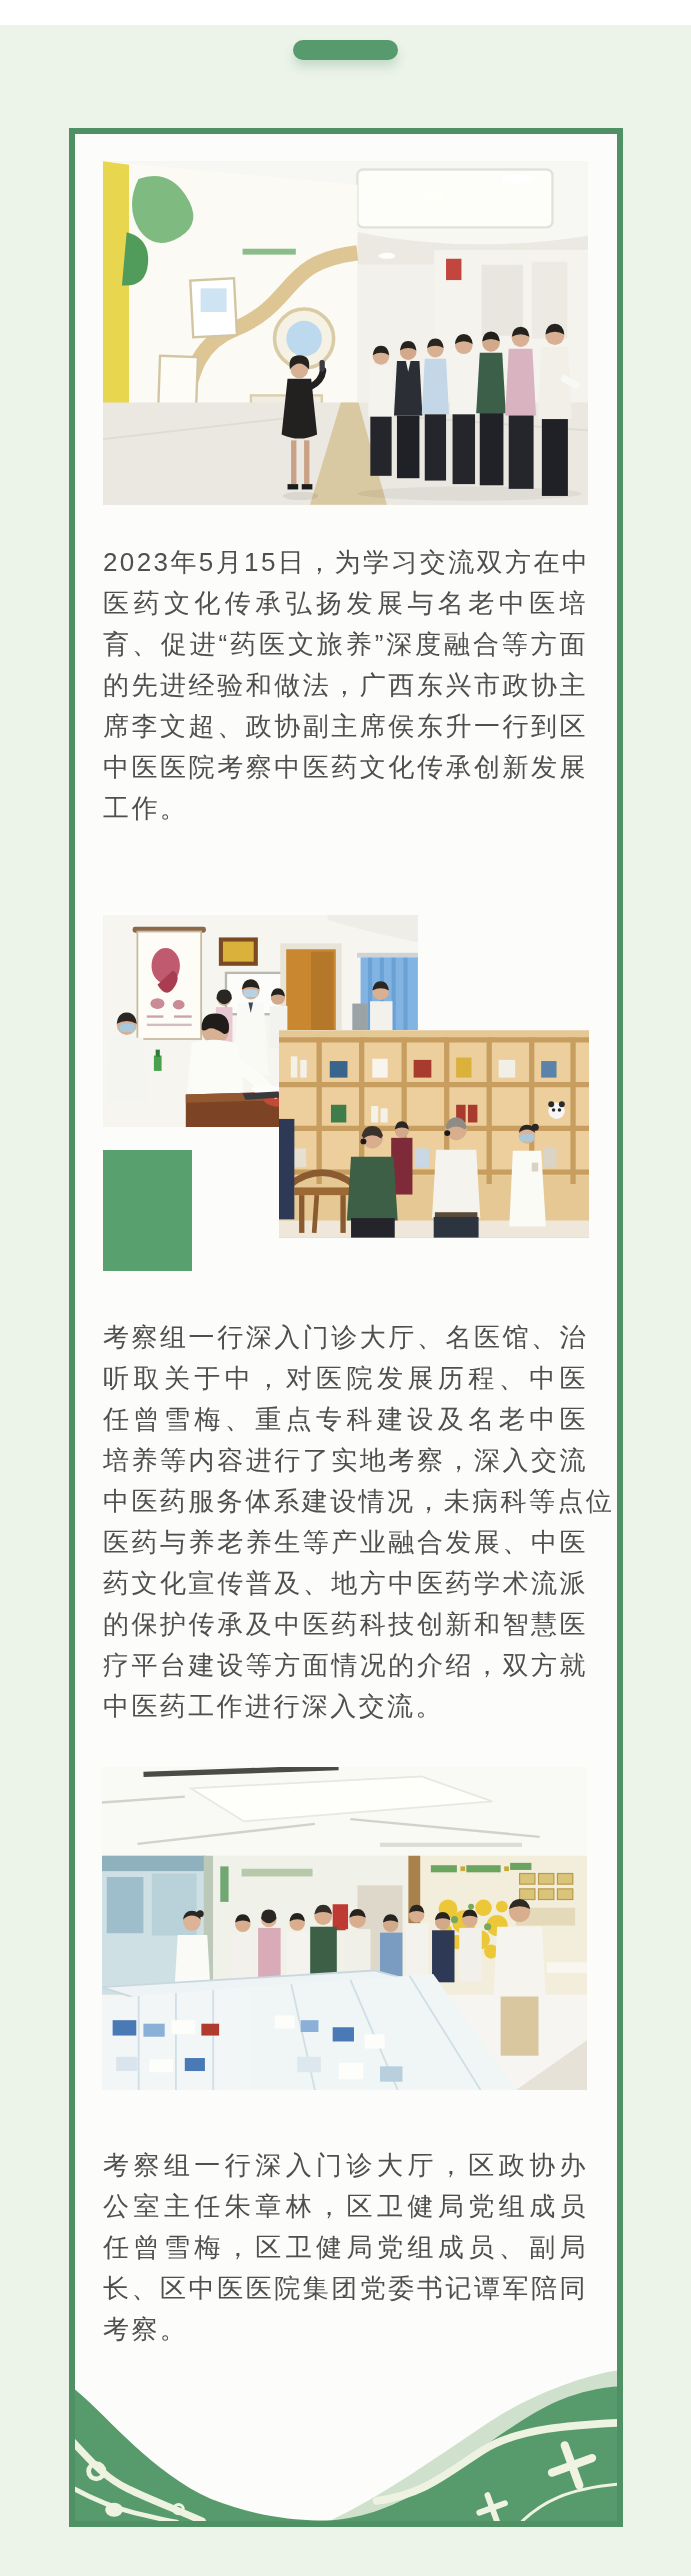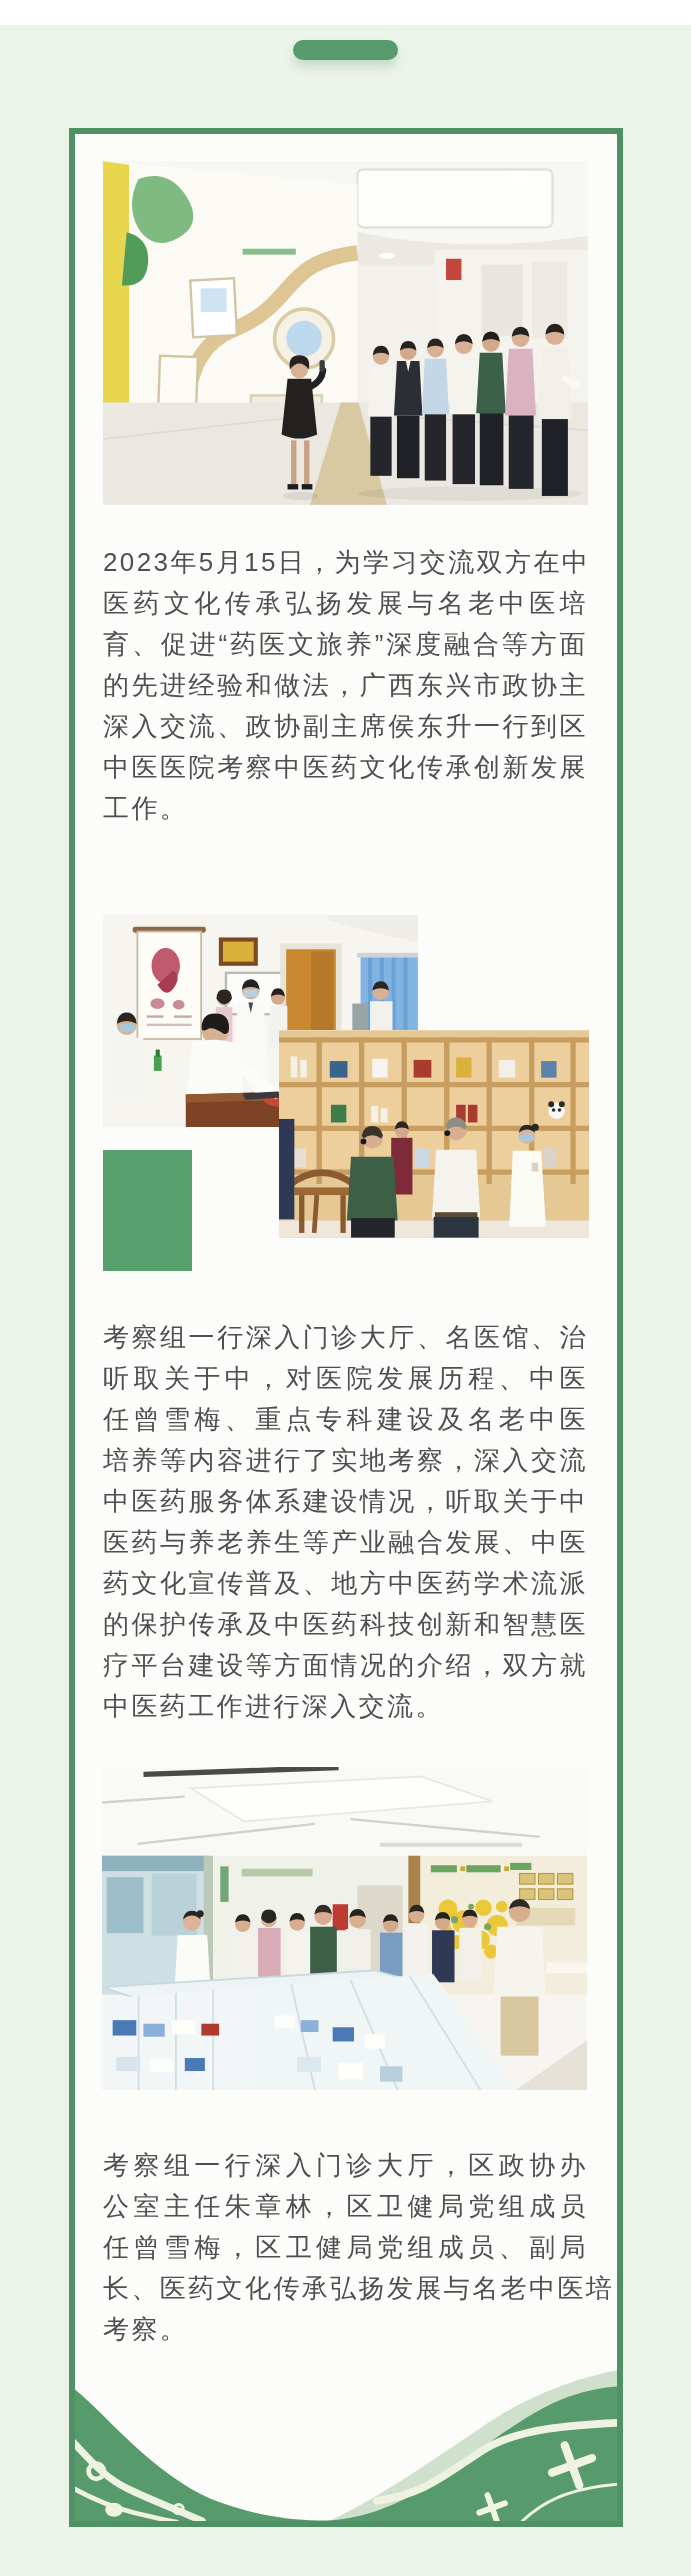--- a/index.html
+++ b/index.html
@@ -146,21 +146,21 @@
             </g>
         </g>
       </svg>
     </div>
 
     <div class="para para-1">
         <div class="line">2023年5月15日，为学习交流双方在中</div>
         <div class="line">医药文化传承弘扬发展与名老中医培</div>
         <div class="line">育、促进“药医文旅养”深度融合等方面</div>
         <div class="line">的先进经验和做法，广西东兴市政协主</div>
-        <div class="line">深入交流、政协副主席侯东升一行到区</div>
+        <div class="line">席李文超、政协副主席侯东升一行到区</div>
         <div class="line">中医医院考察中医药文化传承创新发展</div>
         <div class="line last">工作。</div>
       </div>
 
     <div class="collage">
       <div class="photo photo-2">
         <svg viewBox="0 0 533 359">
           <rect width="533" height="359" fill="#f6f5f0"></rect>
           <path d="M380,0 L533,0 L533,46 Q450,30 380,8 Z" fill="#efede7"></path>
           <rect x="50" y="20" width="124" height="10" rx="4" fill="#8a6848"></rect>
@@ -309,21 +309,21 @@
           </g>
         </svg>
       </div>
     </div>
 
     <div class="para para-2">
         <div class="line">考察组一行深入门诊大厅、名医馆、治</div>
         <div class="line">听取关于中，对医院发展历程、中医</div>
         <div class="line">任曾雪梅、重点专科建设及名老中医</div>
         <div class="line">培养等内容进行了实地考察，深入交流</div>
-        <div class="line">中医药服务体系建设情况，听取关于中</div>
+        <div class="line">中医药服务体系建设情况，未病科等点位</div>
         <div class="line">医药与养老养生等产业融合发展、中医</div>
         <div class="line">药文化宣传普及、地方中医药学术流派</div>
         <div class="line">的保护传承及中医药科技创新和智慧医</div>
         <div class="line">疗平台建设等方面情况的介绍，双方就</div>
         <div class="line last">中医药工作进行深入交流。</div>
       </div>
 
     <div class="photo photo-4">
       <svg viewBox="0 0 820 546">
         <rect width="820" height="546" fill="#f6f5f1"></rect>
@@ -474,21 +474,21 @@
         </g>
         <polygon points="700,546 820,462 820,546" fill="#e7e2d8"></polygon>
         <rect x="752" y="330" width="68" height="18" fill="#f8f6ef"></rect>
       </svg>
     </div>
 
     <div class="para para-3">
         <div class="line">考察组一行深入门诊大厅，区政协办</div>
         <div class="line">公室主任朱章林，区卫健局党组成员</div>
         <div class="line">任曾雪梅，区卫健局党组成员、副局</div>
-        <div class="line">长、医药文化传承弘扬发展与名老中医培</div>
+        <div class="line">长、区中医医院集团党委书记谭军陪同</div>
         <div class="line last">考察。</div>
       </div>
 
     <div class="wave-footer">
       <svg viewBox="0 0 916 282" preserveAspectRatio="none">
         <path d="M430,282 C520,240 610,175 700,115 C760,75 850,38 916,28 L916,282 Z" fill="#cfe1cd"></path>
         <path d="M0,60 C60,110 130,200 230,245 C300,272 360,280 410,281 C460,282 520,268 580,232 C650,190 720,130 790,92 C840,66 880,58 916,55 L916,282 L0,282 Z" fill="#579a6c"></path>
         <g stroke="#eef2e0" fill="none" stroke-linecap="round">
           <path d="M-6,146 C20,172 45,206 90,228 C125,245 160,258 215,282" stroke-width="12"></path>
           <path d="M-6,225 C30,245 60,258 100,268 C130,275 150,280 172,284" stroke-width="8"></path>

